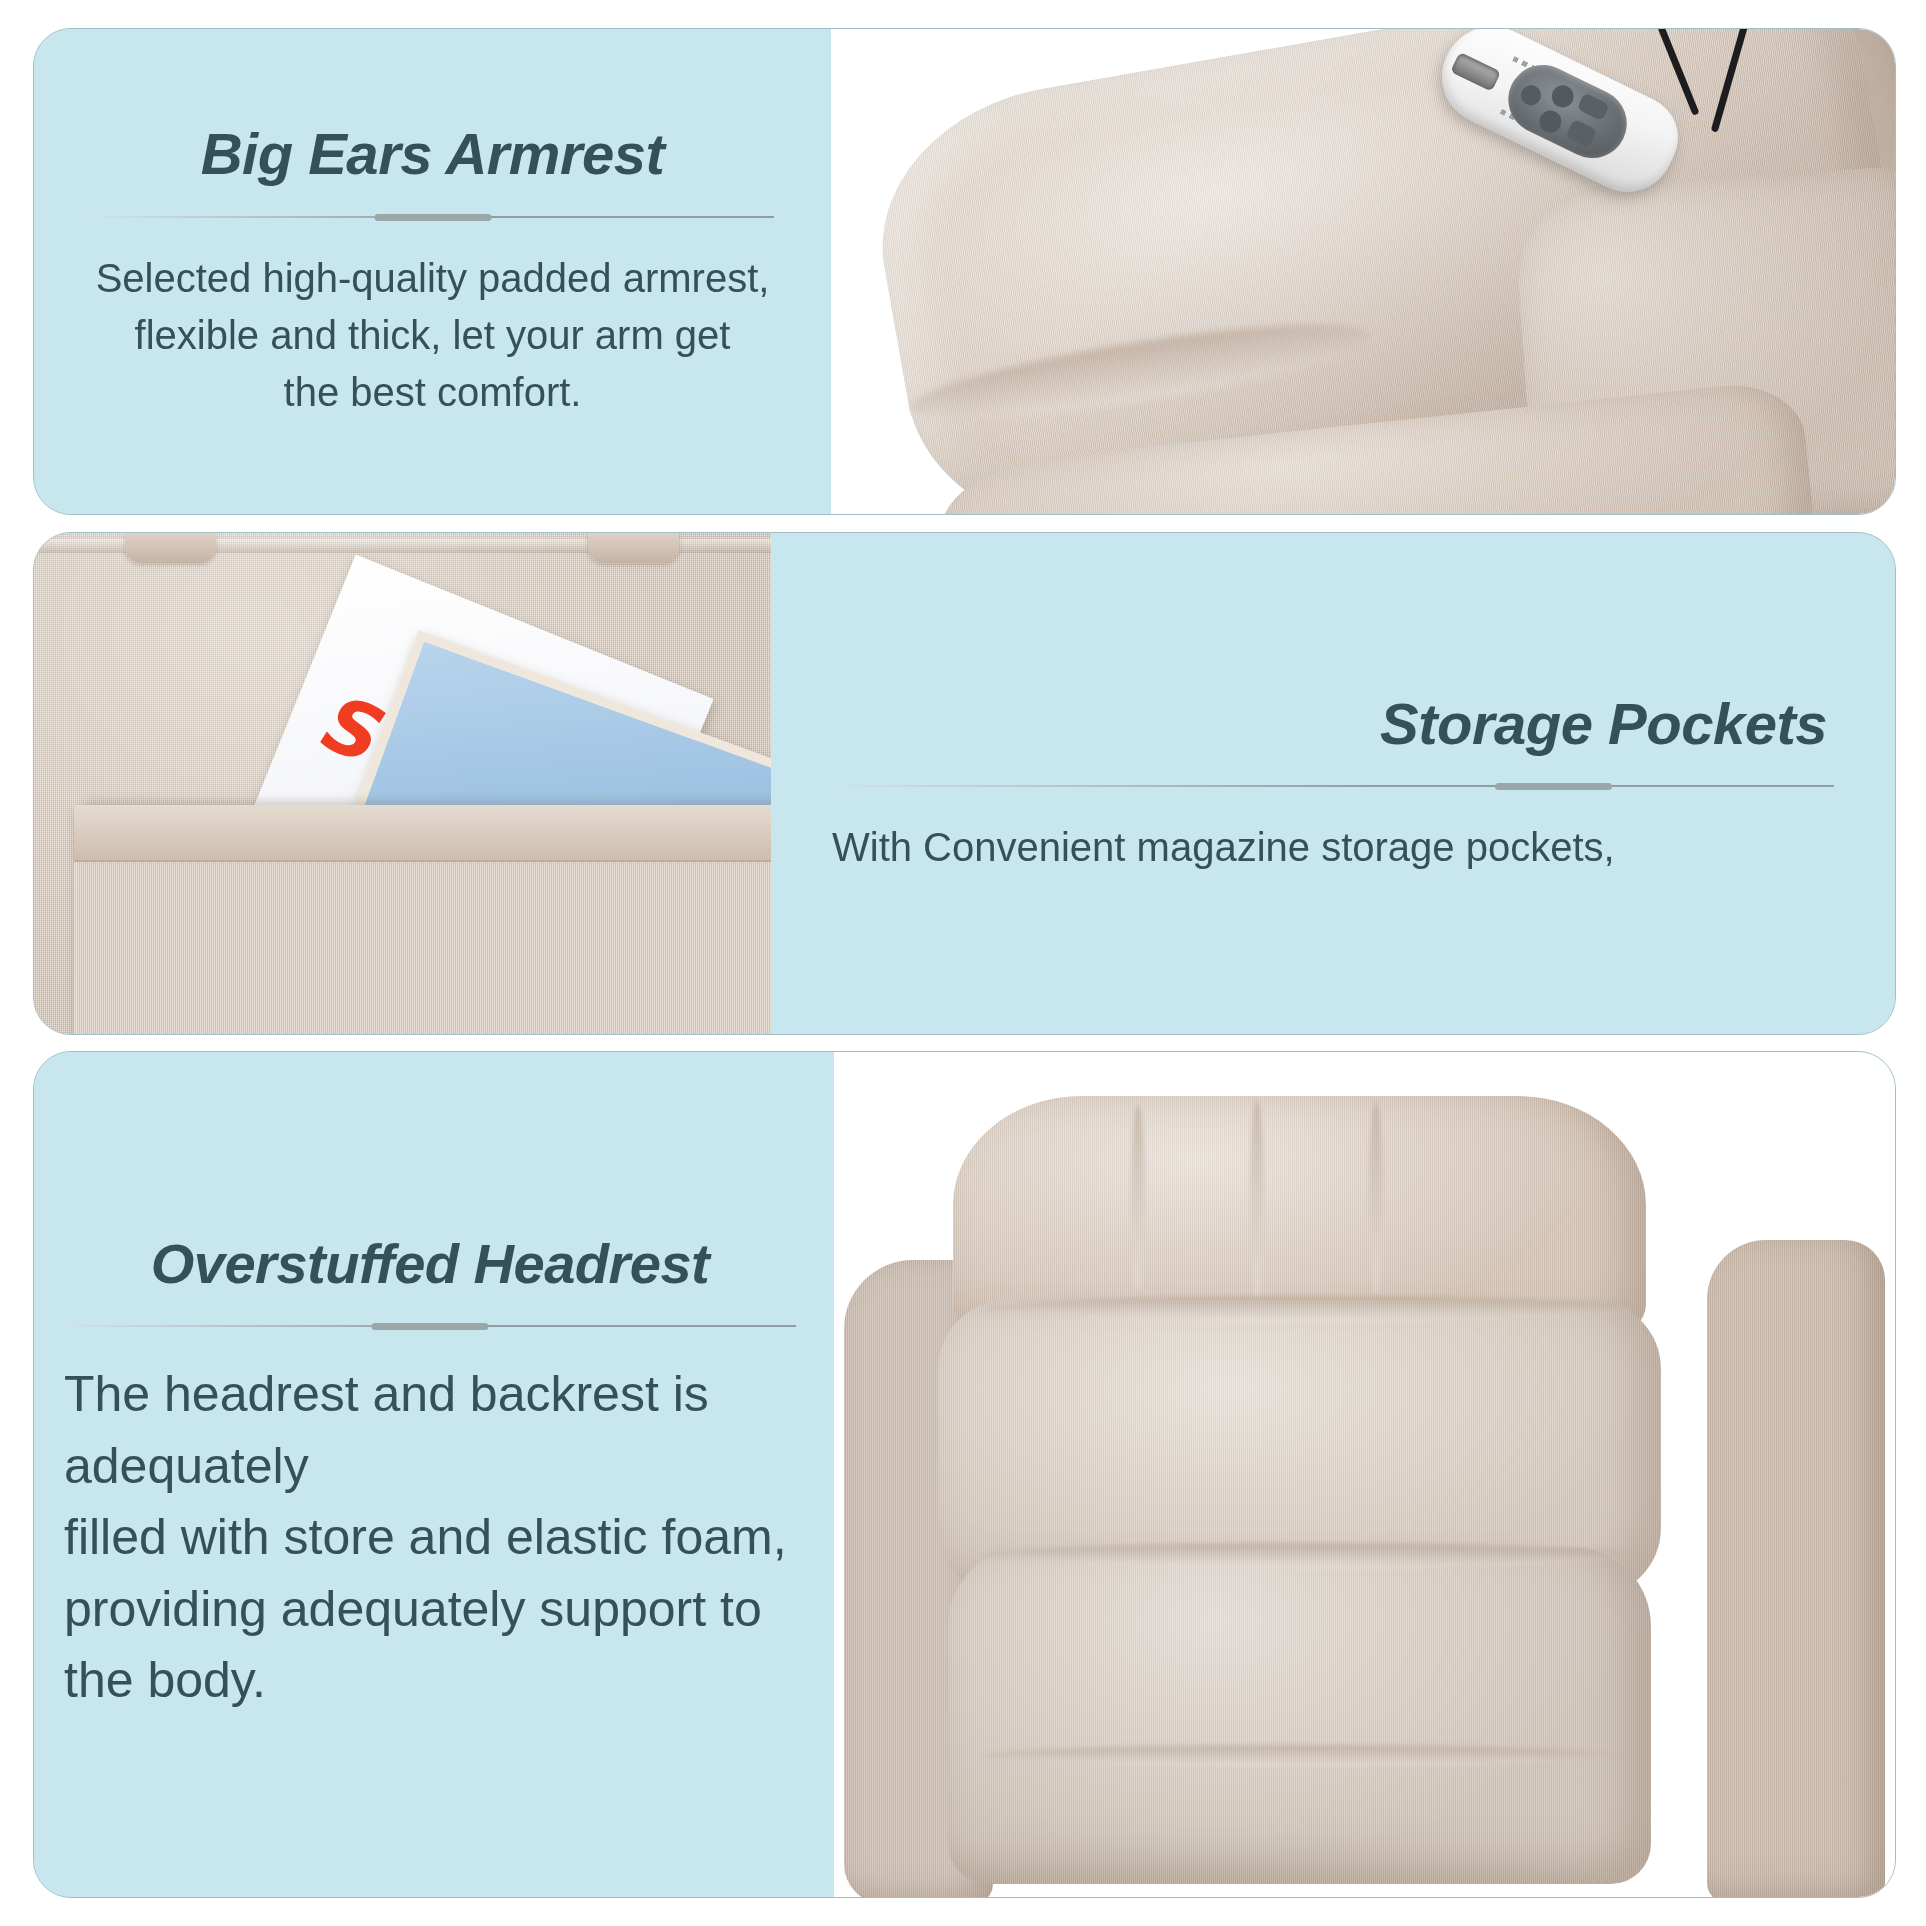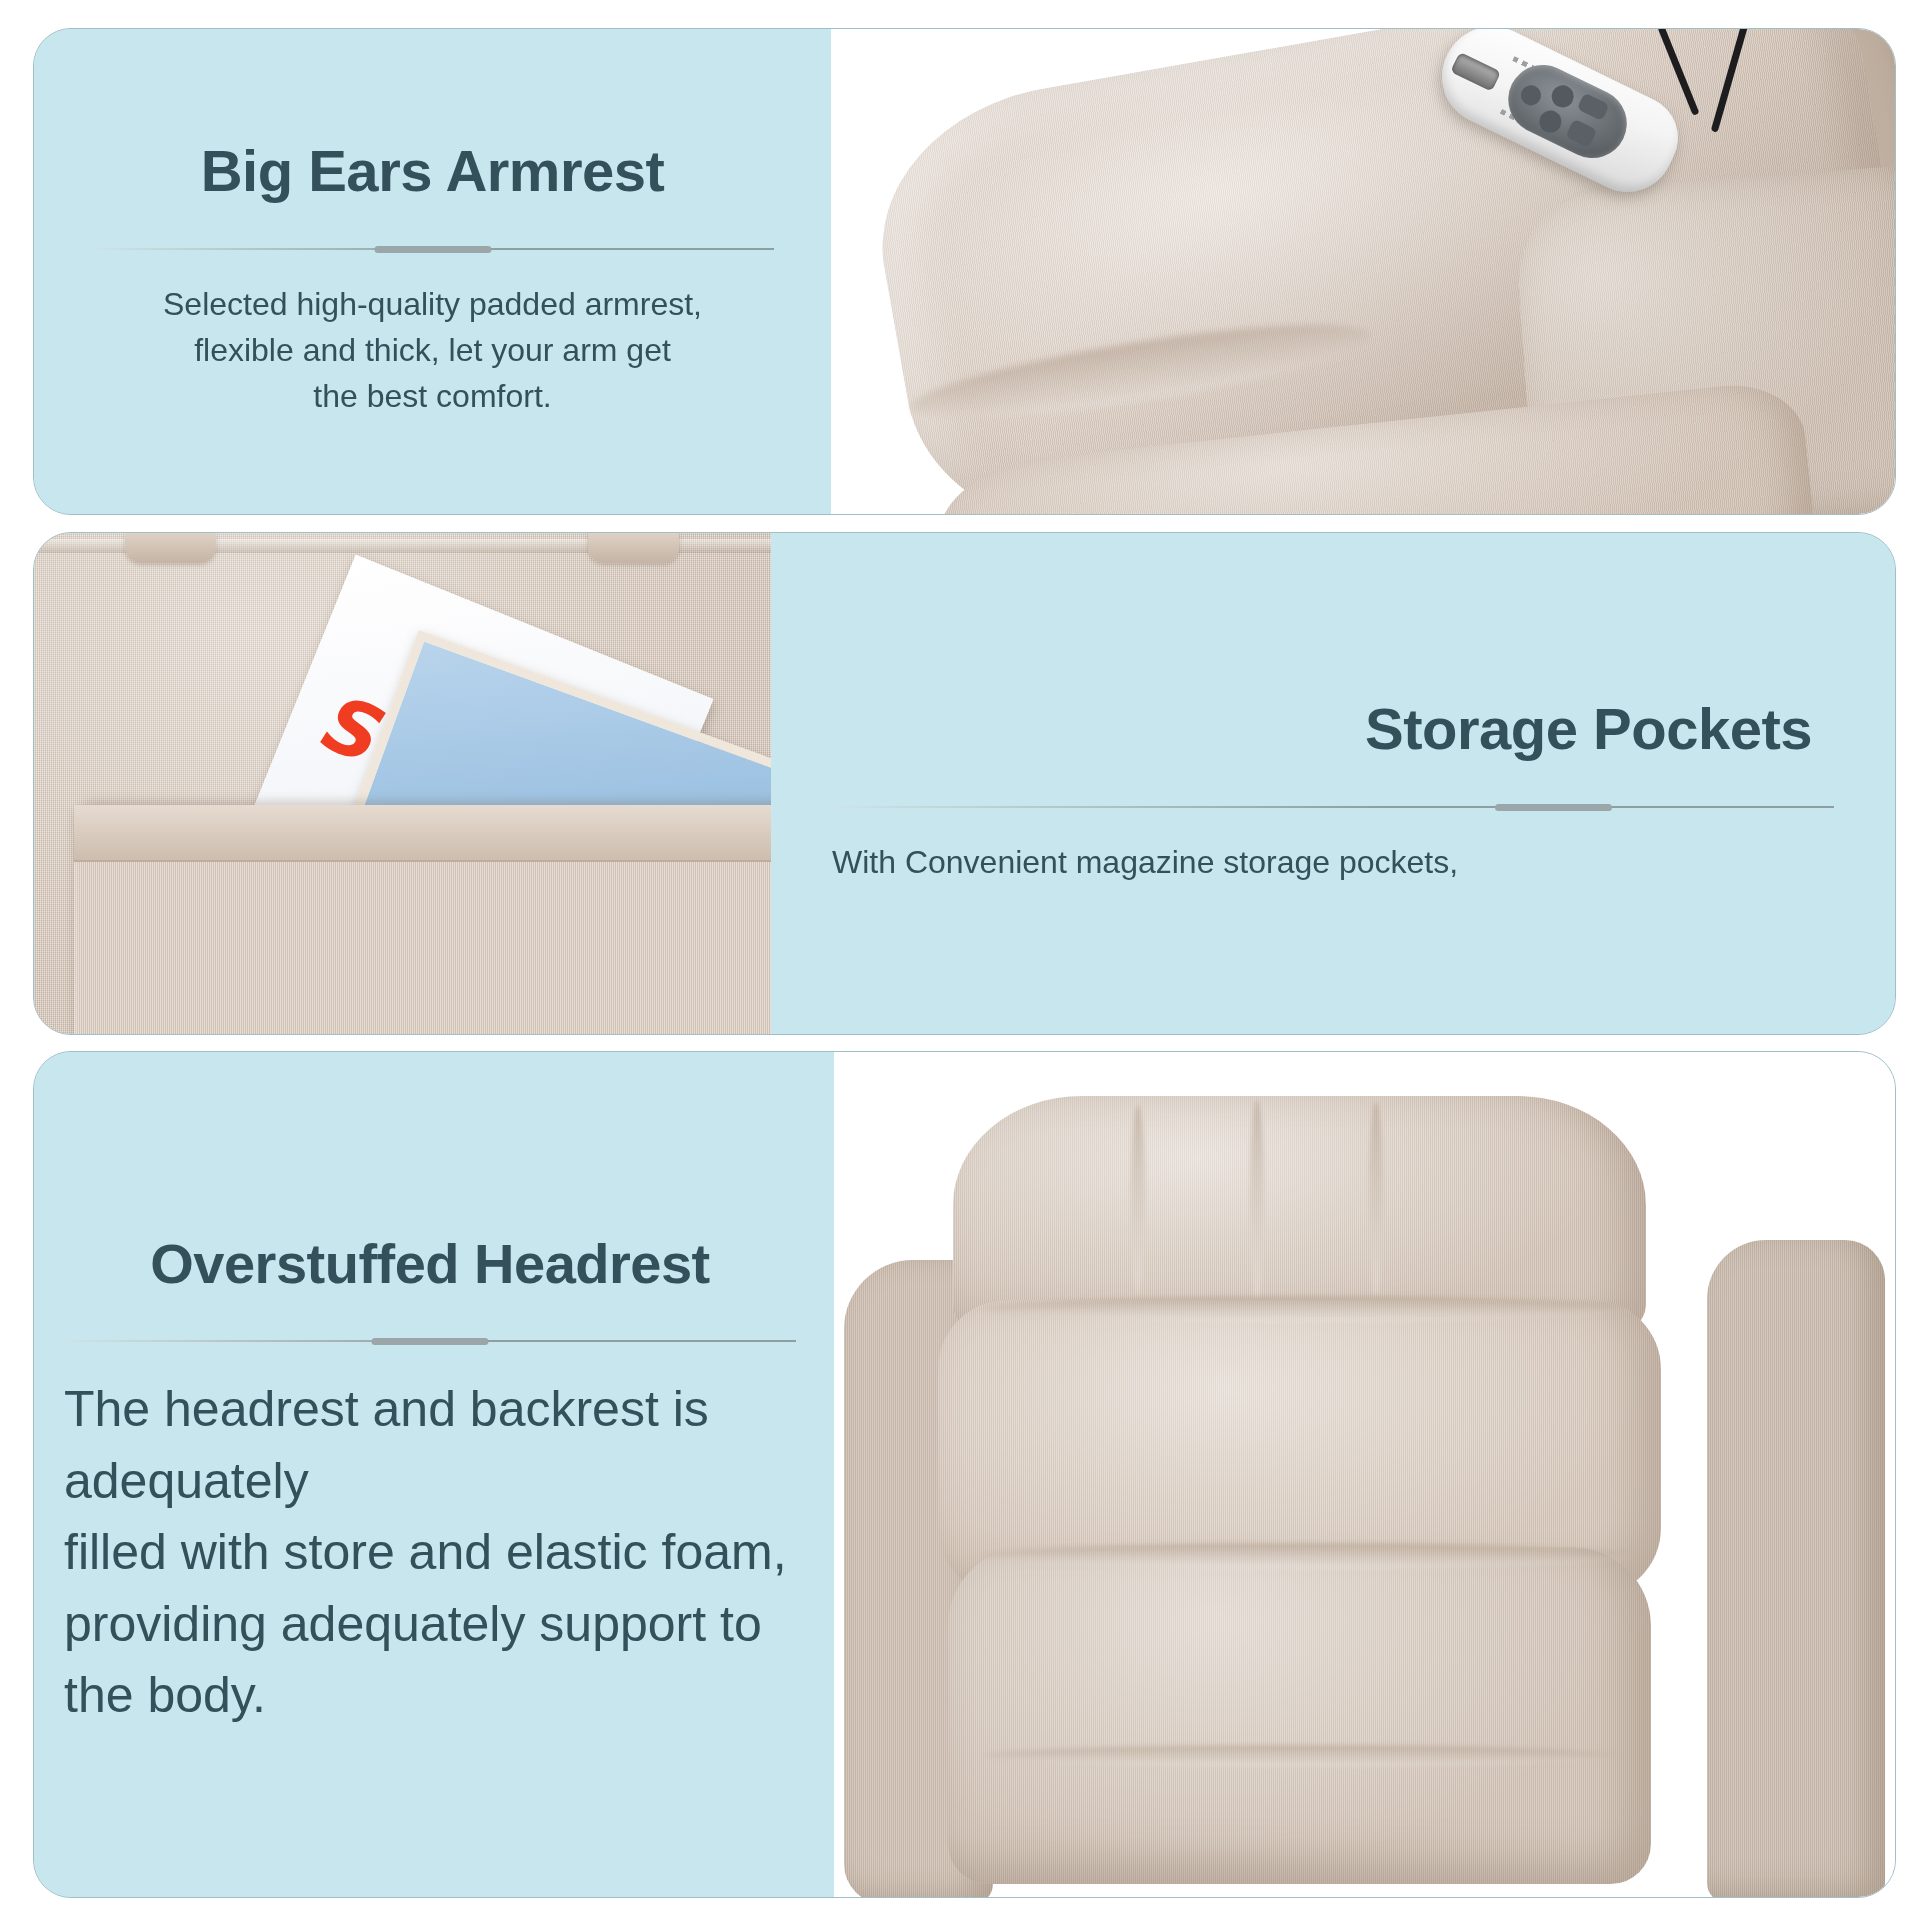--- a/index.html
+++ b/index.html
@@ -44,25 +44,26 @@
     flex-direction: column;
     justify-content: center;
     box-sizing: border-box;
     position: relative;
   }
   .r1-text { width: 797px; padding: 0 57px; }
   .r2-text { width: 1127px; padding: 8px 61px; }
   .r3-text { width: 792px; padding: 0 30px; }
 
   .panel-title {
+    font-style: italic;
     font-weight: bold;
     font-size: 58px;
     color: #34505a;
     letter-spacing: -0.5px;
-    margin: 16px;
+    margin: 1px;
     white-space: nowrap;
     line-height: 1.1;
   }
   .r1-text .panel-title { text-align: center; }
   .r2-text .panel-title { text-align: right; padding-right: 6px; }
   .r3-text .panel-title { text-align: center; font-size: 56px; }
 
   .divider {
     position: relative;
     height: 7px;
@@ -82,21 +83,21 @@
     height: 7px;
     width: 117px;
     border-radius: 4px;
     background: #9aa6a8;
   }
   .r1-text .divider .accent { left: 50%; transform: translateX(-50%); }
   .r2-text .divider .accent { right: 222px; }
   .r3-text .divider .accent { left: 50%; transform: translateX(-50%); }
 
   .panel-body {
-    font-size: 32px;
+    font-size: 40px;
     line-height: 1.43;
     color: #34505a;
     margin: 0;
   }
   .r1-text .panel-body { text-align: center; }
   .r2-text .panel-body { padding-right: 6px; }
   .r3-text .panel-body { font-size: 50px; }
   .panel-body span { display: block; }
 
   

